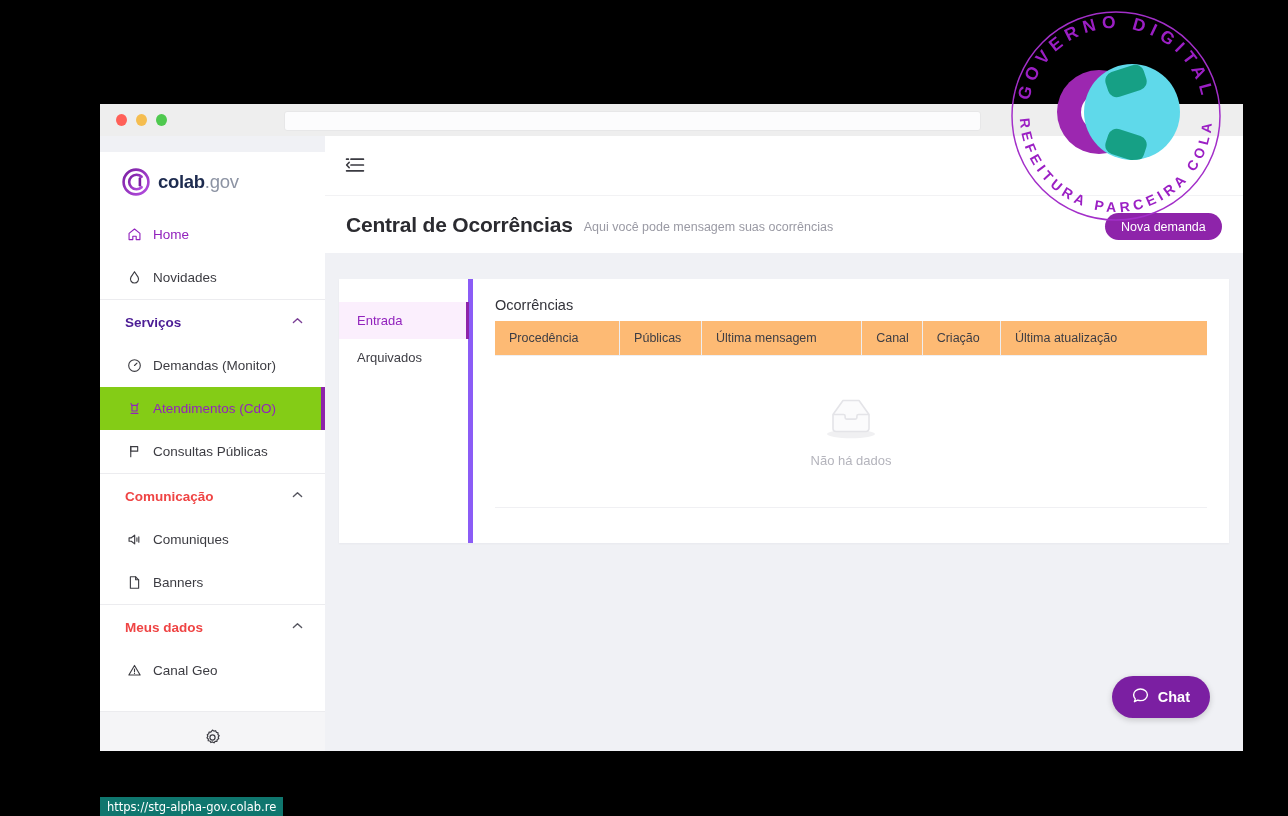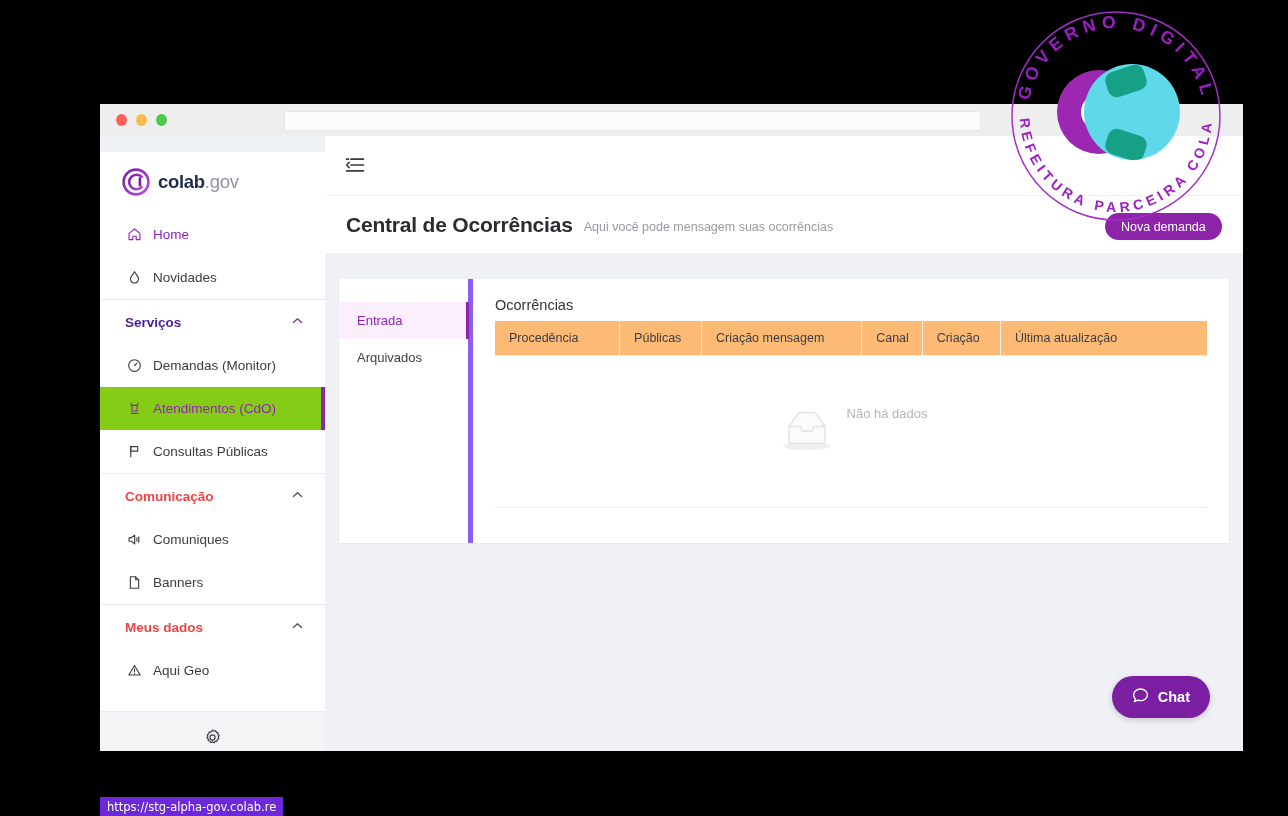--- a/index.html
+++ b/index.html
@@ -275,21 +275,22 @@
   table.occ thead th:first-child { border-left: none; }
 
   .empty-cell {
     height: 152px;
     border-bottom: 1px solid #f0f0f3;
     vertical-align: middle;
     text-align: center;
   }
   .empty-box {
     display: flex;
-    flex-direction: row;
+    flex-direction: column;
+    align-items: center;
     justify-content: center;
     gap: 8px;
   }
   .empty-text {
     font-size: 13px;
     color: #b4b4bc;
   }
 
   
   .nova-demanda {
@@ -332,21 +333,21 @@
     box-shadow: 0 2px 6px rgba(0,0,0,0.18);
   }
 
   
   .status-url {
     position: absolute;
     left: 100px;
     bottom: 0px;
     height: 19px;
     padding: 0 7px;
-    background: #6d28d9;
+    background: #0f766e;
     color: #ffffff;
     font-size: 11.5px;
     font-family: "DejaVu Sans", sans-serif;
     display: flex;
     align-items: center;
     z-index: 60;
     white-space: nowrap;
   }
 
   
@@ -495,21 +496,21 @@
           </span>
         </div>
 
         <div class="nav-item">
           <span class="ni-icon">
             <svg width="15" height="15" viewBox="0 0 16 16" fill="none" stroke="#3c3c42" stroke-width="1.2" stroke-linecap="round" stroke-linejoin="round">
               <path d="M8 2.6 L14 12.8 H2 Z"></path>
               <path d="M8 6.4 v2.6 M8 10.6 v0.6"></path>
             </svg>
           </span>
-          <span>Aqui Geo</span>
+          <span>Canal Geo</span>
         </div>
 
       </nav>
 
       <div class="sidebar-footer">
         <span>
           <svg width="19" height="19" viewBox="0 0 20 20" fill="none" stroke="#3b3b42" stroke-width="1.25" stroke-linejoin="round">
             <circle cx="10" cy="10" r="2.7"></circle>
             <path d="M10 2.2 l1.5 1.1 1.8-.45 .75 1.7 1.8 .45 -.15 1.85 1.35 1.25 -1.05 1.5 .6 1.75 -1.65 .85 -.3 1.85 -1.85 .1 -1.2 1.4 -1.6 -.9 -1.75 .65 -.9 -1.6 -1.85 -.3 .1 -1.85 -1.4 -1.2 .9 -1.6 -.65 -1.75 1.6 -.9 .3 -1.85 1.85 .1Z"></path>
           </svg>
@@ -554,21 +555,21 @@
                 <col style="width:11.5%">
                 <col style="width:22.5%">
                 <col style="width:8.5%">
                 <col style="width:11%">
                 <col style="width:29%">
               </colgroup>
               <thead>
                 <tr>
                   <th>Procedência</th>
                   <th>Públicas</th>
-                  <th>Criação mensagem</th>
+                  <th>Última mensagem</th>
                   <th>Canal</th>
                   <th>Criação</th>
                   <th>Última atualização</th>
                 </tr>
               </thead>
               <tbody>
                 <tr>
                   <td class="empty-cell" colspan="6">
                     <div class="empty-box">
                       <span>

